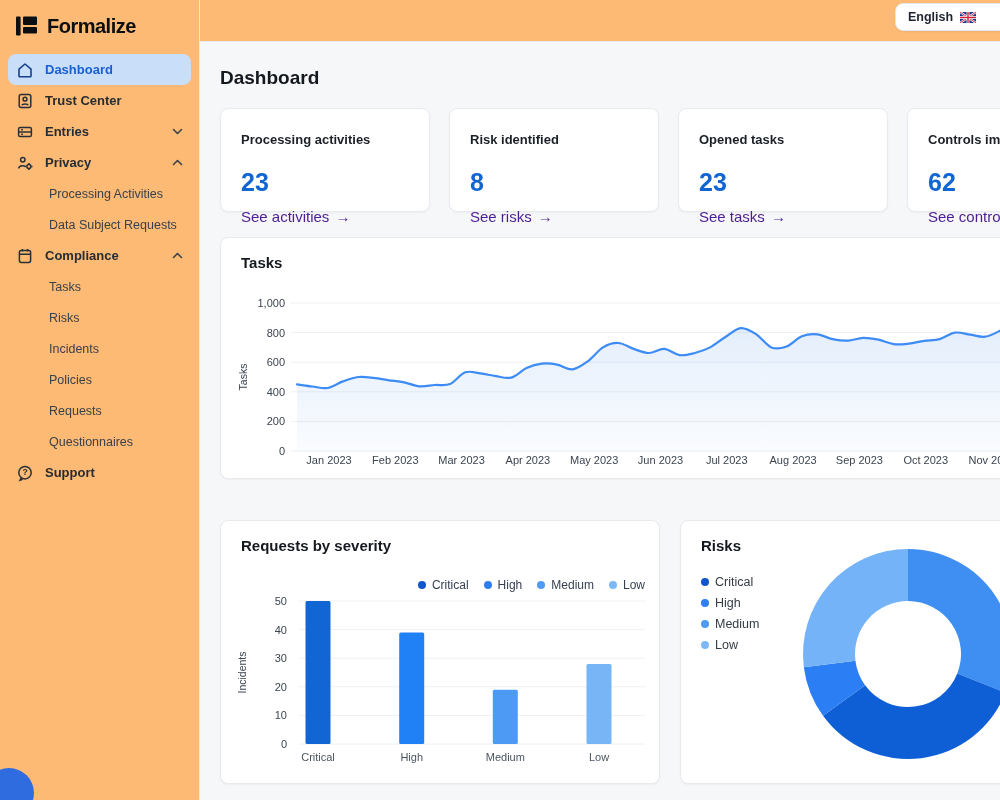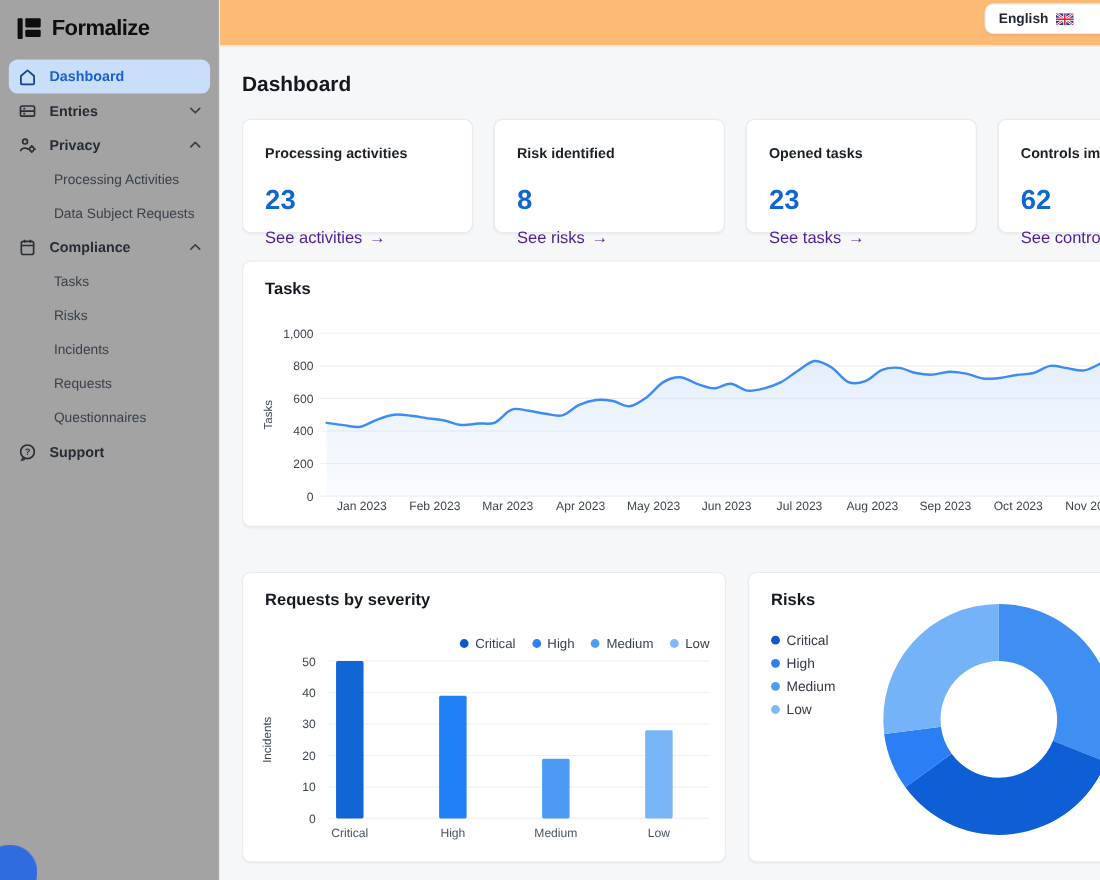--- a/index.html
+++ b/index.html
@@ -1,20 +1,20 @@
 <!DOCTYPE html>
 <html><head>
 <meta charset="utf-8">
 <style>
   html,body{margin:0;padding:0;width:1000px;height:800px;overflow:hidden;
     background:#f6f7f8;font-family:"Liberation Sans",sans-serif;color:#1b2028;}
   svg{font-family:inherit;display:block}
 
   
-  .sidebar{position:fixed;left:0;top:0;width:200px;height:800px;background:#a3a3a3;
+  .sidebar{position:fixed;left:0;top:0;width:200px;height:800px;background:#fdba74;
     border-right:1px solid #e7e9ee;z-index:5;box-sizing:border-box}
   .logo{display:flex;align-items:center;gap:8px;padding:14px 14px 10px}
   .logo-text{font-size:20px;font-weight:700;color:#0c0e10;letter-spacing:-0.5px}
   .nav{padding:6px 8px 0}
   .nav-item{display:flex;align-items:center;gap:11px;height:31px;padding:0 8px;
     border-radius:8px;cursor:pointer;color:#2a2f36}
   .nav-item.active{background:#c9def8;color:#17408f}
   .nav-item.active .nav-label{color:#1a5fd3}
   .nav-label{font-size:13px;font-weight:700;color:#262c34}
   .nav-icon{display:flex;align-items:center}
@@ -82,20 +82,30 @@
         <span class="nav-icon">
           <svg width="18" height="18" viewBox="0 0 18 18" fill="none" stroke="currentColor" stroke-width="1.6" stroke-linejoin="round">
             <path d="M3 8.1L9 3l6 5.1V15a.8.8 0 0 1-.8.8H3.8A.8.8 0 0 1 3 15z"></path>
           </svg>
         </span>
         <span class="nav-label">Dashboard</span>
       </div>
       <div class="nav-item">
         <span class="nav-icon">
           <svg width="18" height="18" viewBox="0 0 18 18" fill="none" stroke="currentColor" stroke-width="1.5">
+            <rect x="3.2" y="2.6" width="11.6" height="12.8" rx="2"></rect>
+            <circle cx="9" cy="7.2" r="1.9"></circle>
+            <path d="M5.8 13.3c.6-1.9 5.8-1.9 6.4 0"></path>
+          </svg>
+        </span>
+        <span class="nav-label">Trust Center</span>
+      </div>
+      <div class="nav-item">
+        <span class="nav-icon">
+          <svg width="18" height="18" viewBox="0 0 18 18" fill="none" stroke="currentColor" stroke-width="1.5">
             <rect x="2.6" y="4.4" width="12.8" height="9.2" rx="1.6"></rect>
             <path d="M2.6 9h12.8M5.2 6.7h1.7M5.2 11.3h1.7"></path>
           </svg>
         </span>
         <span class="nav-label">Entries</span>
         <span class="chev">
           <svg width="11" height="7" viewBox="0 0 11 7" fill="none" stroke="currentColor" stroke-width="1.6" stroke-linecap="round" stroke-linejoin="round">
             <path d="M1.5 1.5l4 4 4-4"></path>
           </svg>
         </span>
@@ -128,20 +138,21 @@
         <span class="nav-label">Compliance</span>
         <span class="chev">
           <svg width="11" height="7" viewBox="0 0 11 7" fill="none" stroke="currentColor" stroke-width="1.6" stroke-linecap="round" stroke-linejoin="round">
             <path d="M1.5 5.5l4-4 4 4"></path>
           </svg>
         </span>
       </div>
       <div class="nav-sub">Tasks</div>
       <div class="nav-sub">Risks</div>
       <div class="nav-sub">Incidents</div>
+      <div class="nav-sub">Policies</div>
       <div class="nav-sub">Requests</div>
       <div class="nav-sub">Questionnaires</div>
       <div class="nav-item">
         <span class="nav-icon">
           <svg width="18" height="18" viewBox="0 0 18 18" fill="none" stroke="currentColor" stroke-width="1.5">
             <circle cx="9" cy="8.7" r="6.2"></circle>
             <path d="M5.2 13.9L4 16.2l2.7-.8"></path>
             <text x="9" y="11.4" text-anchor="middle" font-size="8.5" font-weight="bold" fill="currentColor" stroke="none">?</text>
           </svg>
         </span>

